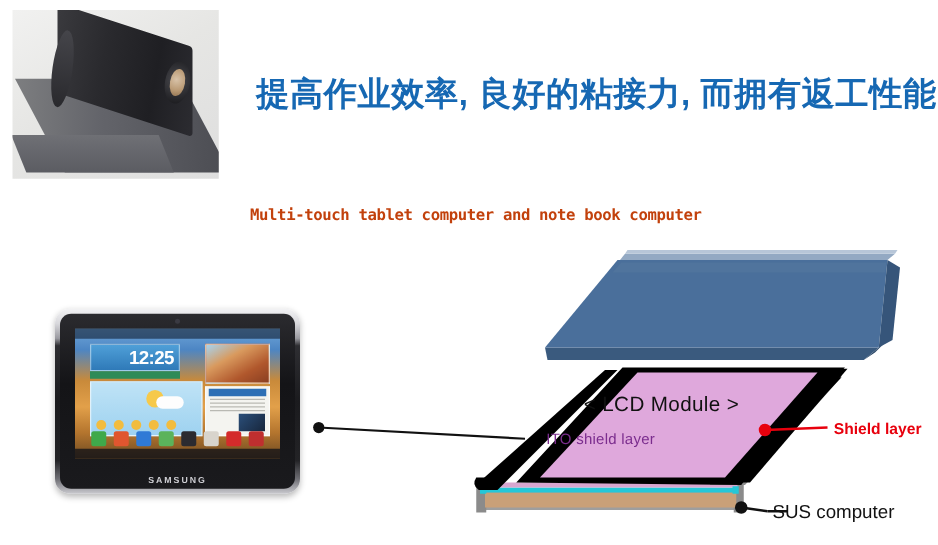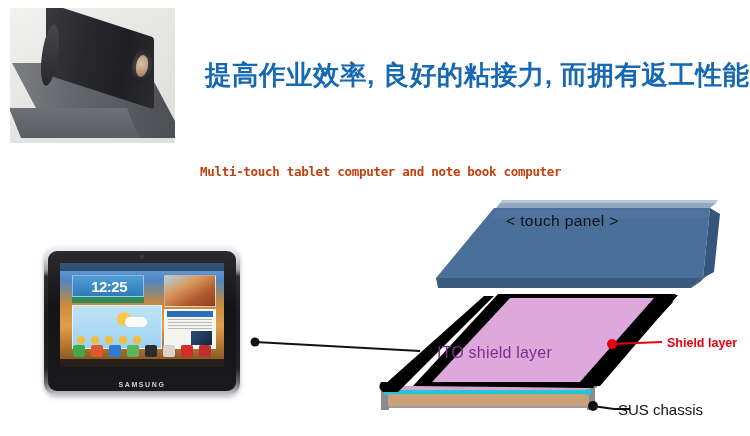--- a/index.html
+++ b/index.html
@@ -165,21 +165,21 @@
     top: 12px;
     width: 72px;
     height: 22px;
     background: linear-gradient(180deg, #4f9fd8 0%, #2f7ab8 100%);
     border: 1px solid rgba(255,255,255,0.45);
     color: #fff;
     font-size: 15px;
     font-weight: bold;
     line-height: 22px;
     text-align: right;
-    padding-right: 16px;
+    padding-right: 4px;
     box-sizing: border-box;
     letter-spacing: -0.5px;
   }
   .scr-clocksub {
     position: absolute;
     left: 12px;
     top: 34px;
     width: 72px;
     height: 6px;
     background: #2e8b57;
@@ -324,21 +324,21 @@
   .lbl-lcd {
     left: 219px;
     top: 119px;
     font-size: 16.5px;
     color: #111;
     letter-spacing: 0.3px;
   }
   .lbl-ito {
     left: 189px;
     top: 148px;
-    font-size: 16px;
+    font-size: 12px;
     letter-spacing: 0.2px;
   }
   .lbl-shield {
     left: 419px;
     top: 140px;
     font-size: 12.5px;
     font-weight: bold;
   }
   .lbl-sus {
     left: 370px;
@@ -469,21 +469,21 @@
       <line x1="364" y1="148" x2="414" y2="146" stroke="#e8000d" stroke-width="2"></line>
     </g>
 
     <g>
       <circle cx="345" cy="210" r="5" fill="#111"></circle>
       <line x1="345" y1="210" x2="366" y2="213" stroke="#111" stroke-width="2"></line>
       <line x1="366" y1="213" x2="382" y2="213" stroke="#111" stroke-width="2"></line>
     </g>
   </svg>
 
-  <div class="lbl lbl-touch">&lt; touch panel  &gt;</div>
-
+
+  <div class="lbl lbl-lcd">&lt; LCD Module &gt;</div>
 
   <div class="lbl lbl-ito" style="color:#7b2d8e">ITO shield layer</div>
 
   <div class="lbl lbl-shield" style="color:#e8000d">Shield layer</div>
 
-  <div class="lbl lbl-sus">SUS chassis</div>
+  <div class="lbl lbl-sus">SUS computer</div>
 </div>
 
 </body></html>

